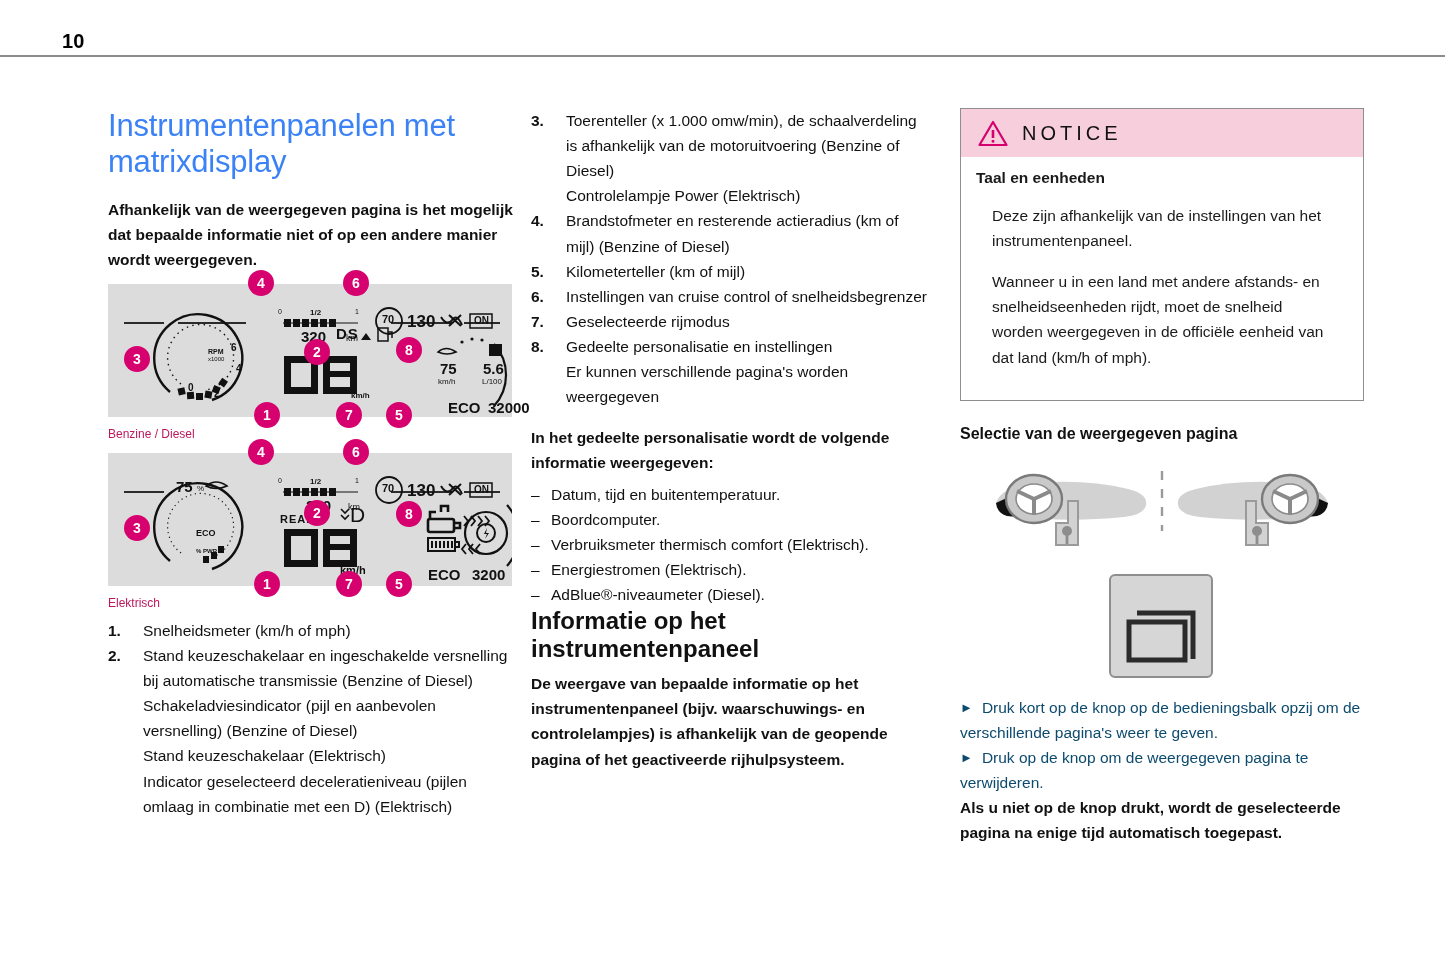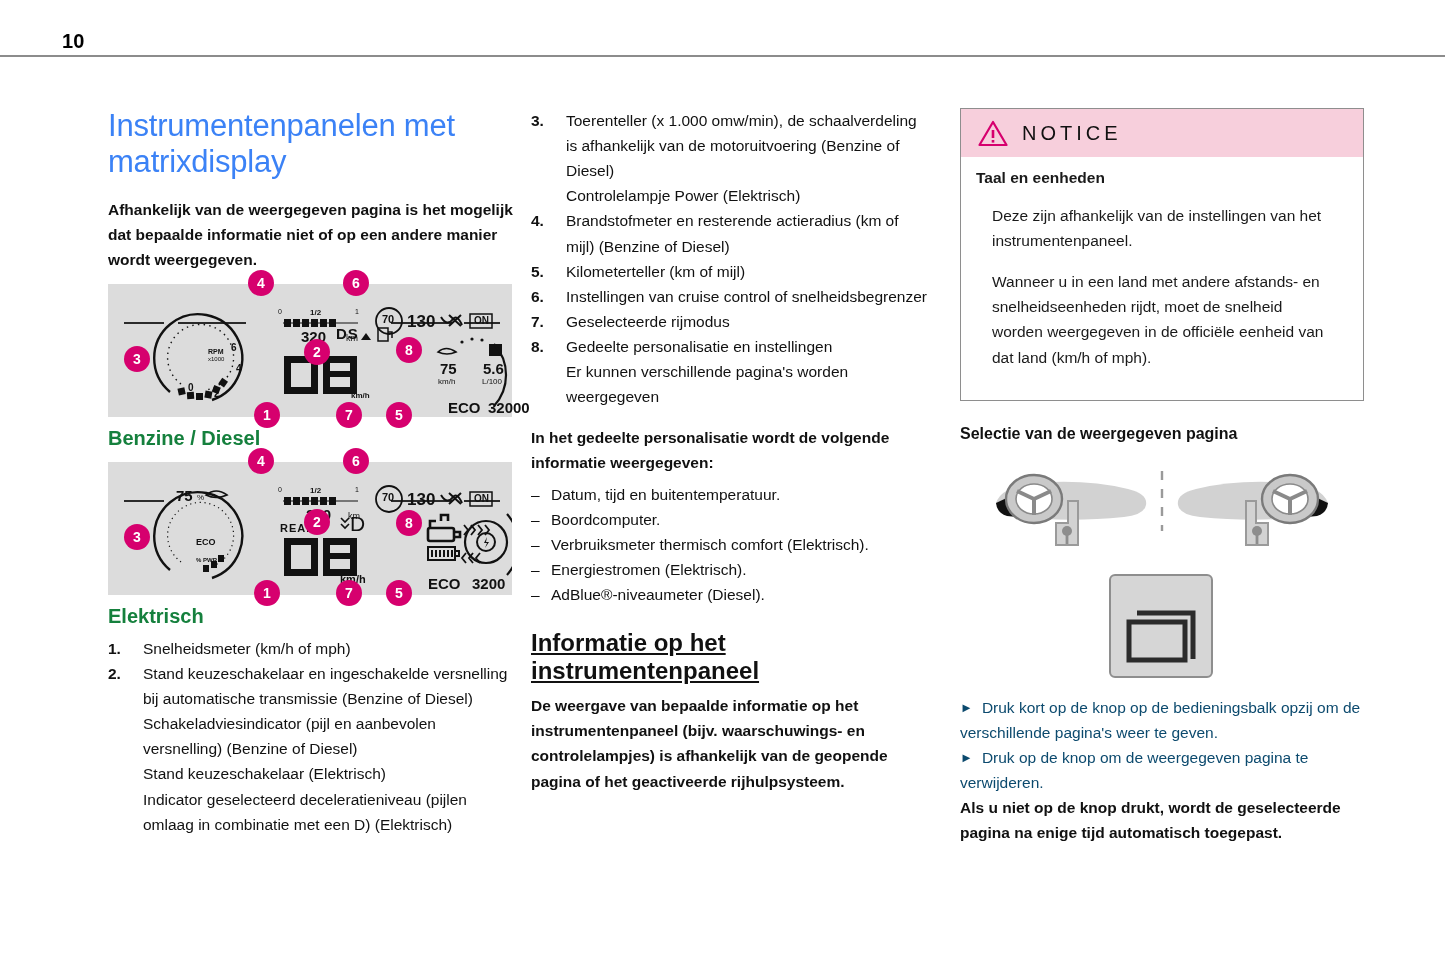--- a/index.html
+++ b/index.html
@@ -93,21 +93,21 @@
   .notice-head .ntxt {
     font-size:20px; letter-spacing:4px; color:#111; font-weight:400;
   }
   .notice-body { padding:12px 15px 14px 15px; }
   .notice-body .nb-title { font-weight:bold; font-size:15.5px; margin-bottom:0; }
   .notice-body p { margin:16px; font-size:15.5px; line-height:1.62; }
 
   
   .figure { position:relative; background:#dcdcdc; }
   .fig-cluster { width:404px; height:133px; margin:12px 0 10px 0; }
-  .caption { font-size:20px; font-weight:bold; margin:8px 0 8px 0; color:#15803d; }
+  .caption { font-size:12px; font-weight:normal; margin:8px 0 8px 0; color:#be185d; }
 
   .badge {
     position:absolute; width:26px; height:26px; border-radius:50%;
     background:#d6006e; color:#fff; font-size:14px; font-weight:bold;
     display:flex; align-items:center; justify-content:center;
     z-index:5; line-height:1;
   }
   .fig-note { position:absolute; color:#111; }
 
   .steer-fig { width:404px; height:110px; margin:16px 0 4px 0; background:#fff; }
@@ -416,21 +416,21 @@
     <p class="body" style="margin-top:16px;">In het gedeelte personalisatie wordt de volgende informatie weergegeven:</p>
 
     <ul class="dashlist">
       <li><span>Datum, tijd en buitentemperatuur.</span></li>
       <li><span>Boordcomputer.</span></li>
       <li><span>Verbruiksmeter thermisch comfort (Elektrisch).</span></li>
       <li><span>Energiestromen (Elektrisch).</span></li>
       <li><span>AdBlue®-niveaumeter (Diesel).</span></li>
     </ul>
 
-    <h2 class="sub" style="margin-top:22px;text-decoration:underline;">Informatie op het instrumentenpaneel</h2>
+    <h2 class="sub" style="">Informatie op het instrumentenpaneel</h2>
     <p class="body">De weergave van bepaalde informatie op het instrumentenpaneel (bijv. waarschuwings- en controlelampjes) is afhankelijk van de geopende pagina of het geactiveerde rijhulpsysteem.</p>
   </div>
 
   <div class="col col-right">
 
     <div class="notice">
       <div class="notice-head">
         <svg width="30" height="27" viewBox="0 0 30 27">
           <path d="M15 2 L28.5 25 L1.5 25 Z" fill="none" stroke="#d6006e" stroke-width="2.2" stroke-linejoin="round"></path>
           <rect x="13.7" y="10" width="2.6" height="8" fill="#d6006e"></rect>

